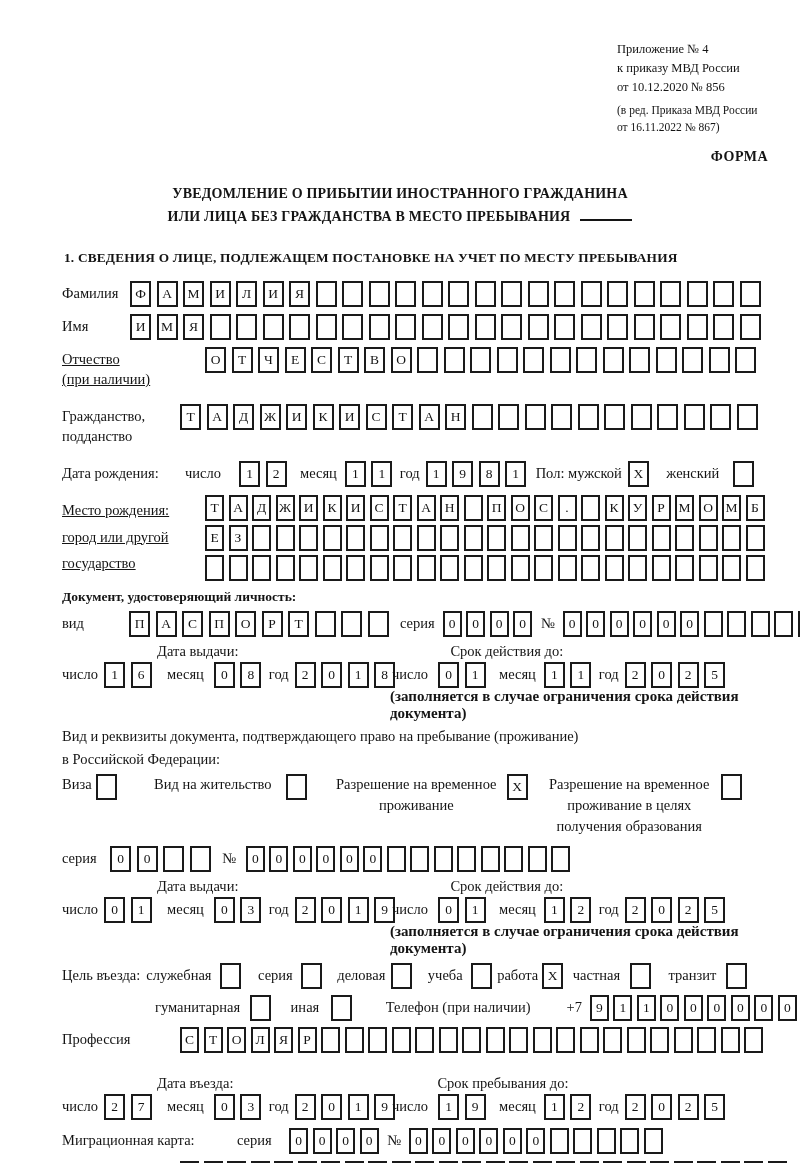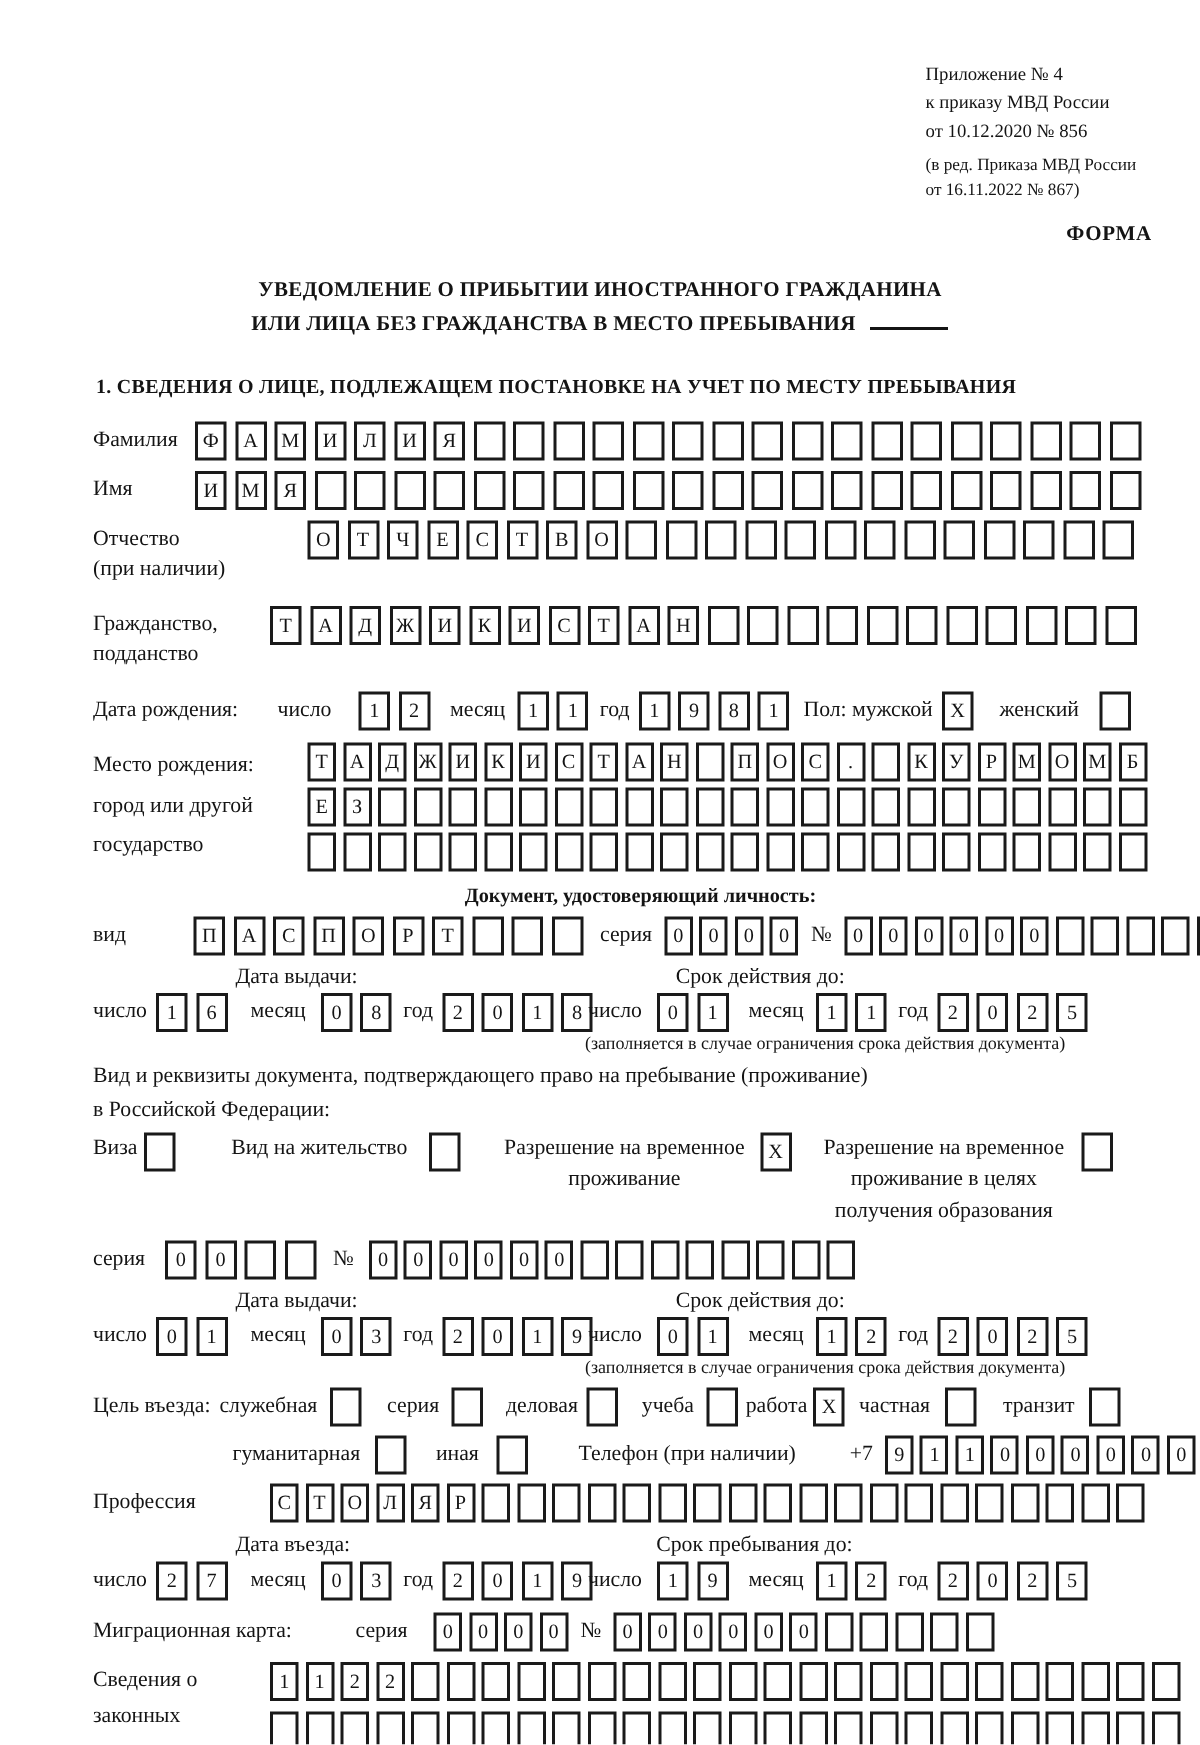--- a/index.html
+++ b/index.html
@@ -13,26 +13,26 @@
   .blank-line{display:inline-block;width:52px;border-bottom:2px solid #141414;height:12px;margin-left:10px;}
   .sec-heading{position:absolute;top:250px;left:64px;font-weight:bold;font-size:13.3px;letter-spacing:.2px;font-family:Liberation Serif, serif;}
   .form-body{position:absolute;top:281px;left:62px;width:730px;font-size:14.5px;}
   .row{display:flex;align-items:flex-start;margin-bottom:7px;}
   .lbl{flex:none;padding-top:4px;}
   .lbl2{line-height:20px;padding-top:2px;}
   .cells{display:flex;flex:none;}
   .cell{box-sizing:border-box;flex:none;width:21px;height:26px;border:2px solid #1a1a1a;margin-right:5.5px;
         display:flex;align-items:center;justify-content:center;font-size:13.5px;background:#fff;}
   .md .cell{width:19px;margin-right:4.5px;}
-  .w68{width:68px;}.w118{width:118px;}.w143{width:143px;}.w67{width:67px;}
+  .w68{width:68px;}.w118{width:118px;}.w143{width:143px;text-decoration:underline;}.w67{width:67px;}
   .inl{padding-top:4px;flex:none;}
   .grid3 .cells{margin-bottom:4px;}
-  .center-head{text-align:center;font-weight:bold;font-size:13.5px;margin:4px 0 6px 0;}
+  .center-head{font-weight:bold;font-size:13.5px;margin:4px 0 6px 0;}
   .datelbl{display:flex;font-size:14.5px;margin-bottom:2px;}
-  .note{font-size:12px;margin:-3px 0 6px 328px;}
+  .note{font-size:15px;margin:-3px 0 6px 328px;font-weight:bold;}
   .line2{line-height:21px;text-align:center;}
 </style>
 </head>
 <body>
 
 <div class="page">
 
   <div class="appendix">
     <div>Приложение № 4</div>
     <div>к приказу МВД России</div>
@@ -522,21 +522,21 @@
           <span class="cell">1</span>
           <span class="cell">0</span>
           <span class="cell">0</span>
           <span class="cell">0</span>
           <span class="cell">0</span>
           <span class="cell">0</span>
           <span class="cell">0</span>
         </span>
     </div>
 
-    <div class="row" style="margin-bottom:7px">
+    <div class="row" style="margin-bottom:22px">
       <span class="lbl w118">Профессия</span>
       <span class="cells md">
           <span class="cell">С</span>
           <span class="cell">Т</span>
           <span class="cell">О</span>
           <span class="cell">Л</span>
           <span class="cell">Я</span>
           <span class="cell">Р</span>
           <span class="cell"></span>
           <span class="cell"></span>

